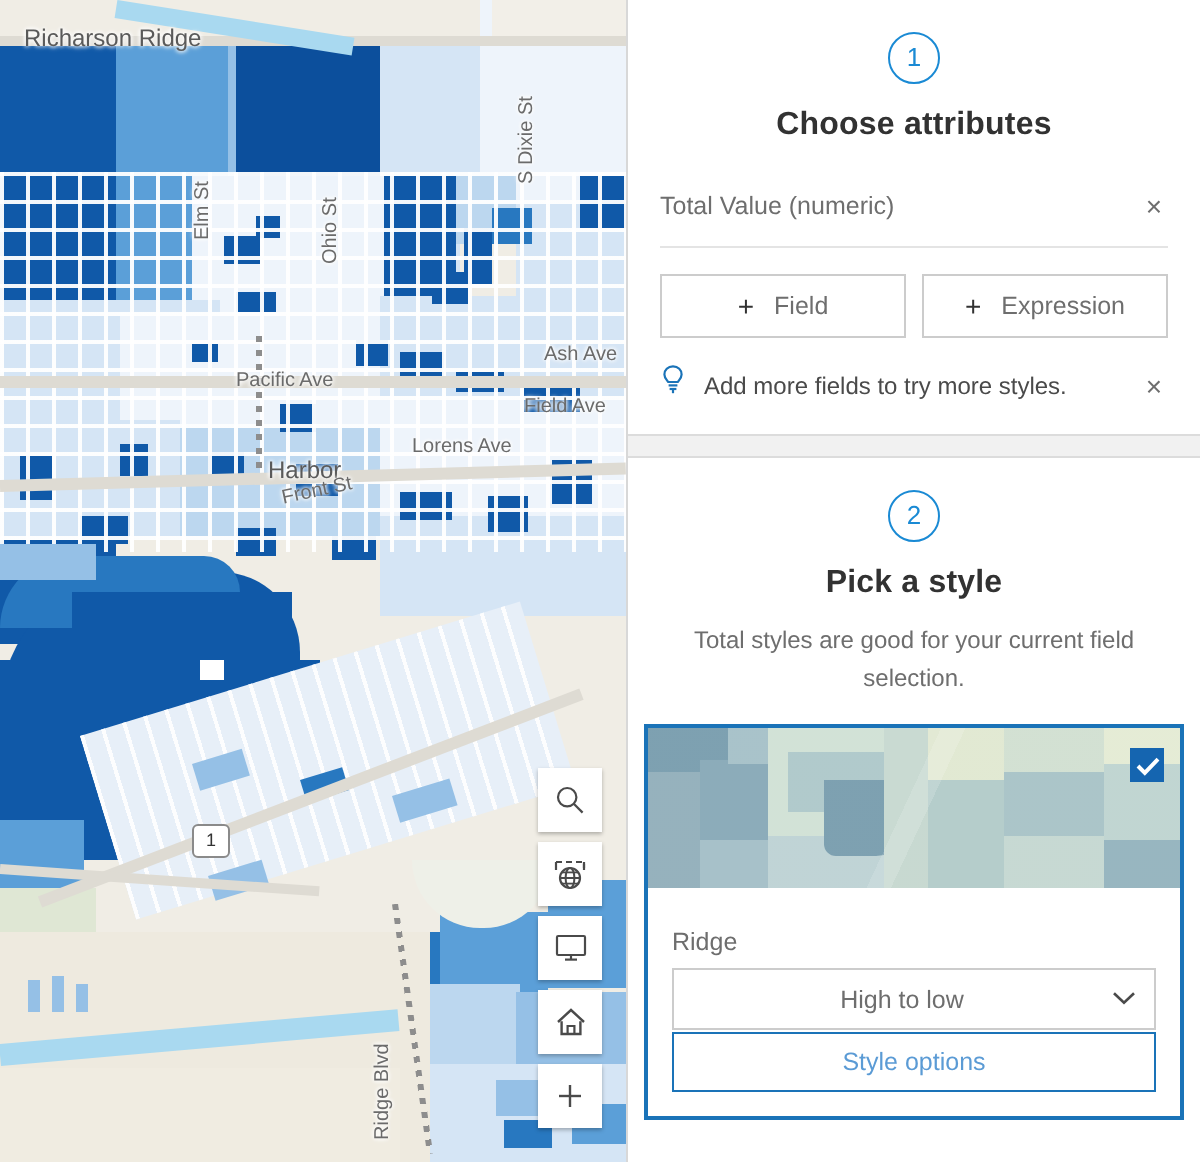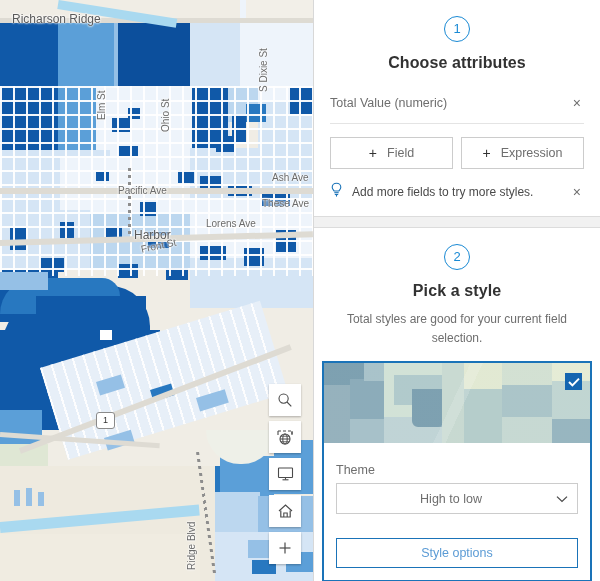--- a/index.html
+++ b/index.html
@@ -273,21 +273,21 @@
     cursor: pointer;
   }
   .select-val {
     flex: 1;
     font-size: 12.5px;
     color: #6e6e6e;
     text-align: center;
   }
   .chev { color: #4a4a4a; font-size: 11px; }
   .style-options-btn {
-    margin-top: 24px;
+    margin-top: 1px;
     height: 28px;
     border: 1px solid #1a73b8;
     background: #ffffff;
     color: #5b9bd5;
     font-size: 12.5px;
     display: flex;
     align-items: center;
     justify-content: center;
     cursor: pointer;
     font-family: "Liberation Sans", sans-serif;
@@ -401,21 +401,21 @@
 
     <div class="rail-d" style="left:196px;top:452px;height:126px;transform:rotate(-8deg);transform-origin:top center;"></div>
     <div class="rail" style="left:128px;top:168px;height:70px;"></div>
 
     <div class="maplabel big" style="left:12px;top:12px;">Richarson Ridge</div>
     <div class="maplabel" style="left:118px;top:185px;">Pacific Ave</div>
     <div class="maplabel" style="left:206px;top:218px;">Lorens Ave</div>
     <div class="maplabel rot90" style="left:258px;top:92px;">S Dixie St</div>
     <div class="maplabel rot90" style="left:160px;top:132px;">Ohio St</div>
     <div class="maplabel" style="left:272px;top:172px;">Ash Ave</div>
-    <div class="maplabel" style="left:262px;top:198px;">These Ave</div>
+    <div class="maplabel" style="left:262px;top:198px;">Field Ave</div>
     <div class="maplabel rot90" style="left:96px;top:120px;">Elm St</div>
     <div class="maplabel big" style="left:134px;top:228px;">Harbor</div>
     <div class="maplabel rot-d" style="left:140px;top:244px;">Front St</div>
     <div class="maplabel rot90" style="left:186px;top:570px;">Ridge Blvd</div>
 
     <div id="map-toolbar">
       <div class="tool-btn">
         <span>
           <svg width="16" height="16" viewBox="0 0 16 16">
             <circle cx="6.6" cy="6.6" r="4.6" fill="none" stroke="#4a4a4a" stroke-width="1.1"></circle>
@@ -533,21 +533,21 @@
           <div class="tp" style="left:0;top:0;width:268px;height:80px;background:linear-gradient(115deg, rgba(255,255,255,0.10) 0 48%, rgba(255,255,255,0.22) 48% 52%, rgba(255,255,255,0.08) 52% 100%);"></div>
           <div class="check">
             <svg width="12" height="10" viewBox="0 0 12 10">
               <path d="M1 5 L4.4 8.4 L11 1.6" fill="none" stroke="#ffffff" stroke-width="2"></path>
             </svg>
           </div>
         </div>
 
         <div class="card-body">
 
-          <div class="label-theme">Theme</div>
+          <div class="label-theme">Ridge</div>
 
           <div class="select-box">
             <span class="select-val">High to low</span>
             <span class="chev">
               <svg width="12" height="8" viewBox="0 0 12 8">
                 <path d="M1 1.6 L6 6.4 L11 1.6" fill="none" stroke="#4a4a4a" stroke-width="1.3"></path>
               </svg>
             </span>
           </div>
 

